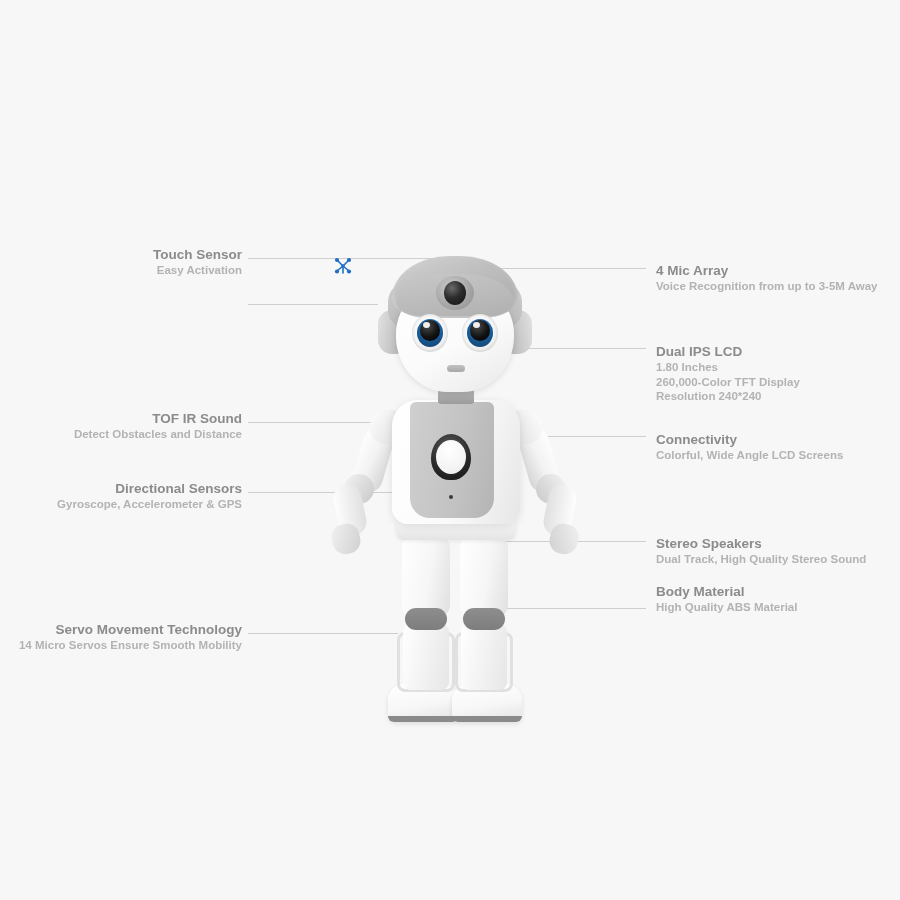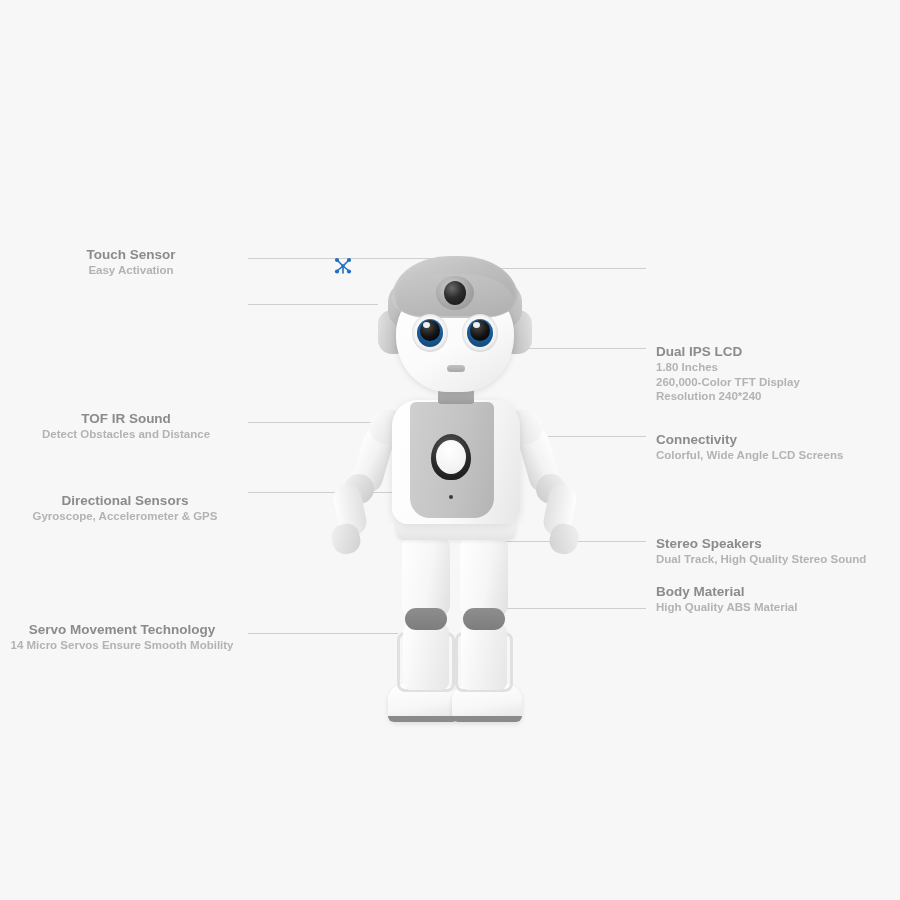--- a/index.html
+++ b/index.html
@@ -47,21 +47,21 @@
     line-height: 17px;
     white-space: nowrap;
   }
   .callout .sub {
     font-size: 11.5px;
     font-weight: bold;
     color: #b3b3b3;
     line-height: 14.5px;
     white-space: nowrap;
   }
-  .callout.left { text-align: center; }
+  .callout.left { text-align: right; }
   .callout.right { text-align: left; }
 
   
   .leader {
     position: absolute;
     height: 1px;
     background: #cfcfcf;
   }
 
   
@@ -322,30 +322,34 @@
     <div class="ttl">Touch Sensor</div>
     <div class="sub">Easy Activation</div>
   </div>
 
 
   <div class="callout left" style="left:10px; top:410px; width:232px;">
     <div class="ttl">TOF IR Sound</div>
     <div class="sub">Detect Obstacles and Distance</div>
   </div>
 
-  <div class="callout left" style="left:8px; top:492px; width:234px;">
+  <div class="callout left" style="left:8px; top:480px; width:234px;">
     <div class="ttl">Directional Sensors</div>
     <div class="sub">Gyroscope, Accelerometer &amp; GPS</div>
   </div>
 
   <div class="callout left" style="left:2px; top:621px; width:240px;">
     <div class="ttl">Servo Movement Technology</div>
     <div class="sub">14 Micro Servos Ensure Smooth Mobility</div>
   </div>
 
+  <div class="callout right" style="left:656px; top:262px;">
+    <div class="ttl">4 Mic Array</div>
+    <div class="sub">Voice Recognition from up to 3-5M Away</div>
+  </div>
 
   <div class="callout right" style="left:656px; top:343px;">
     <div class="ttl">Dual IPS LCD</div>
     <div class="sub">1.80 Inches</div>
     <div class="sub">260,000-Color TFT Display</div>
     <div class="sub">Resolution 240*240</div>
   </div>
 
   <div class="callout right" style="left:656px; top:535px;">
     <div class="ttl">Stereo Speakers</div>

